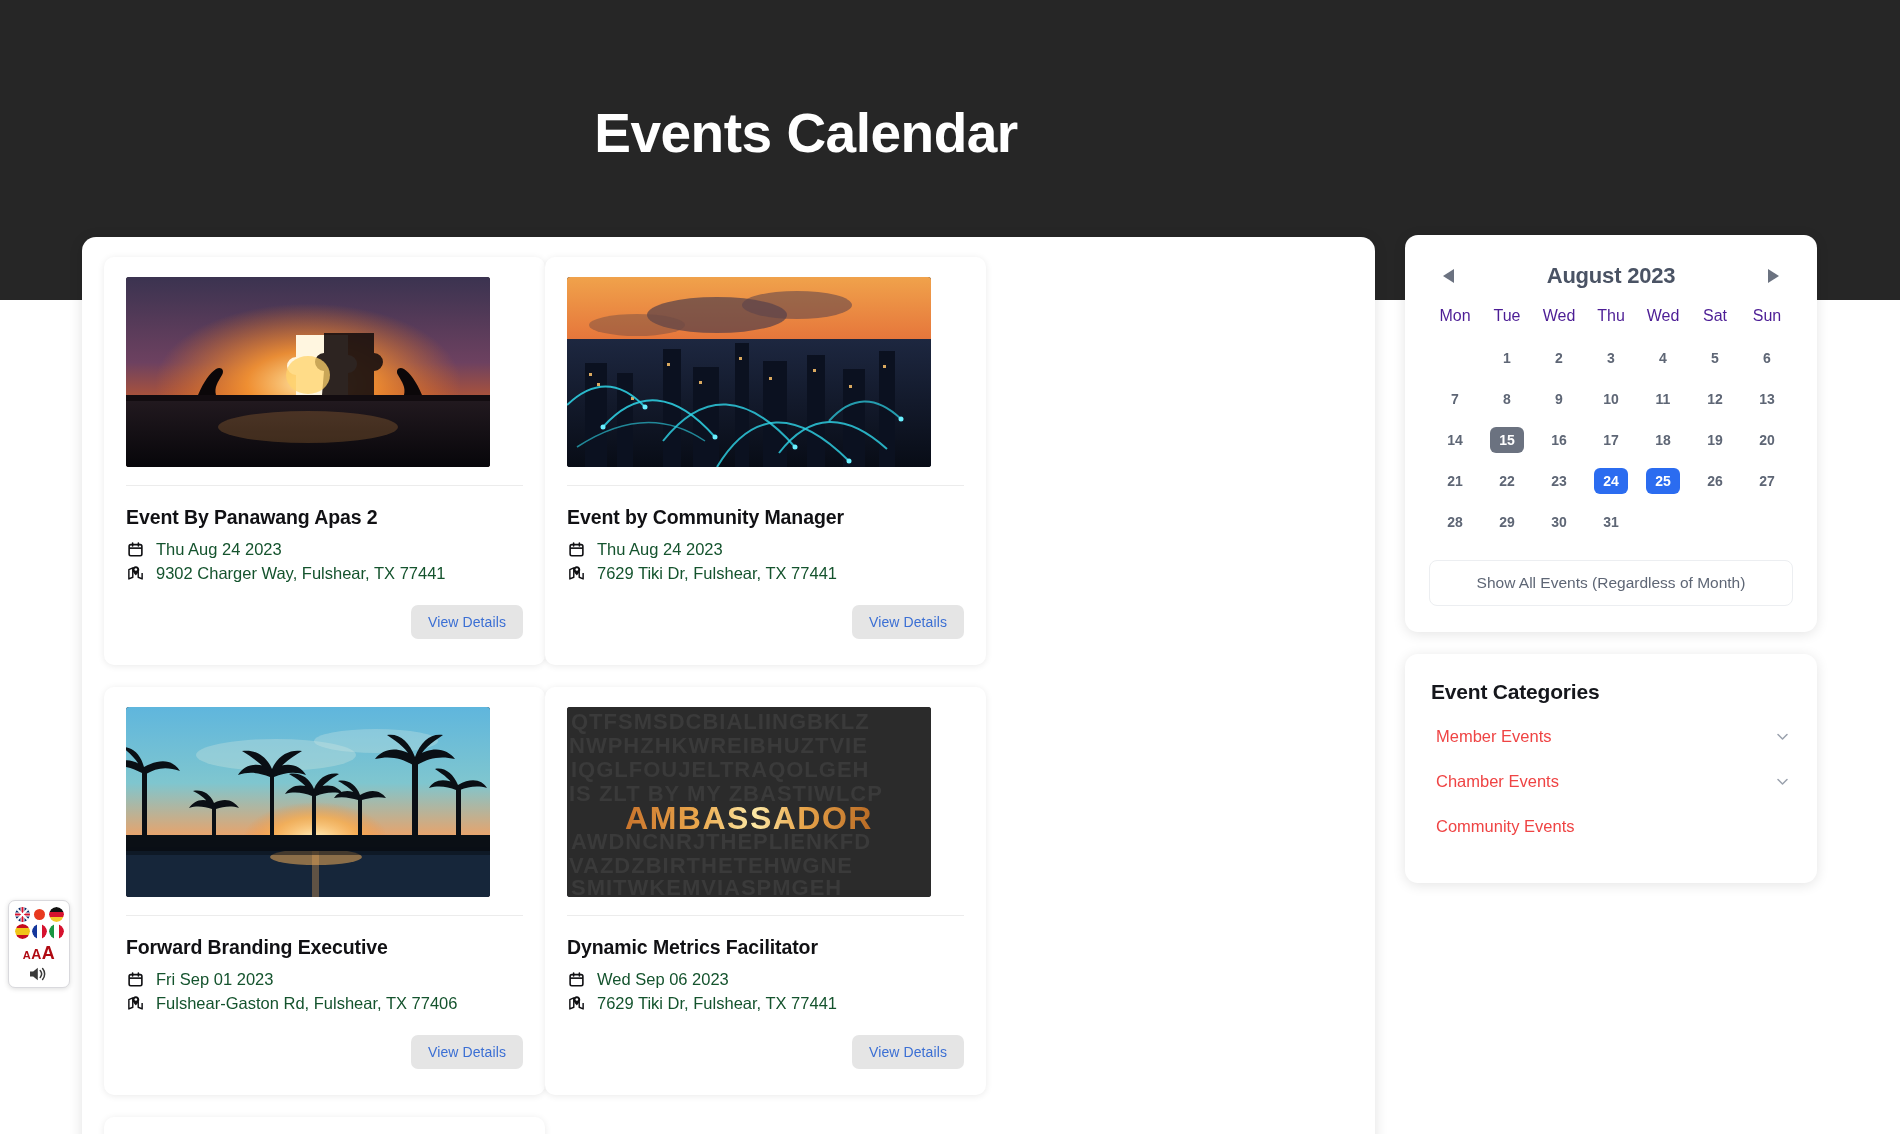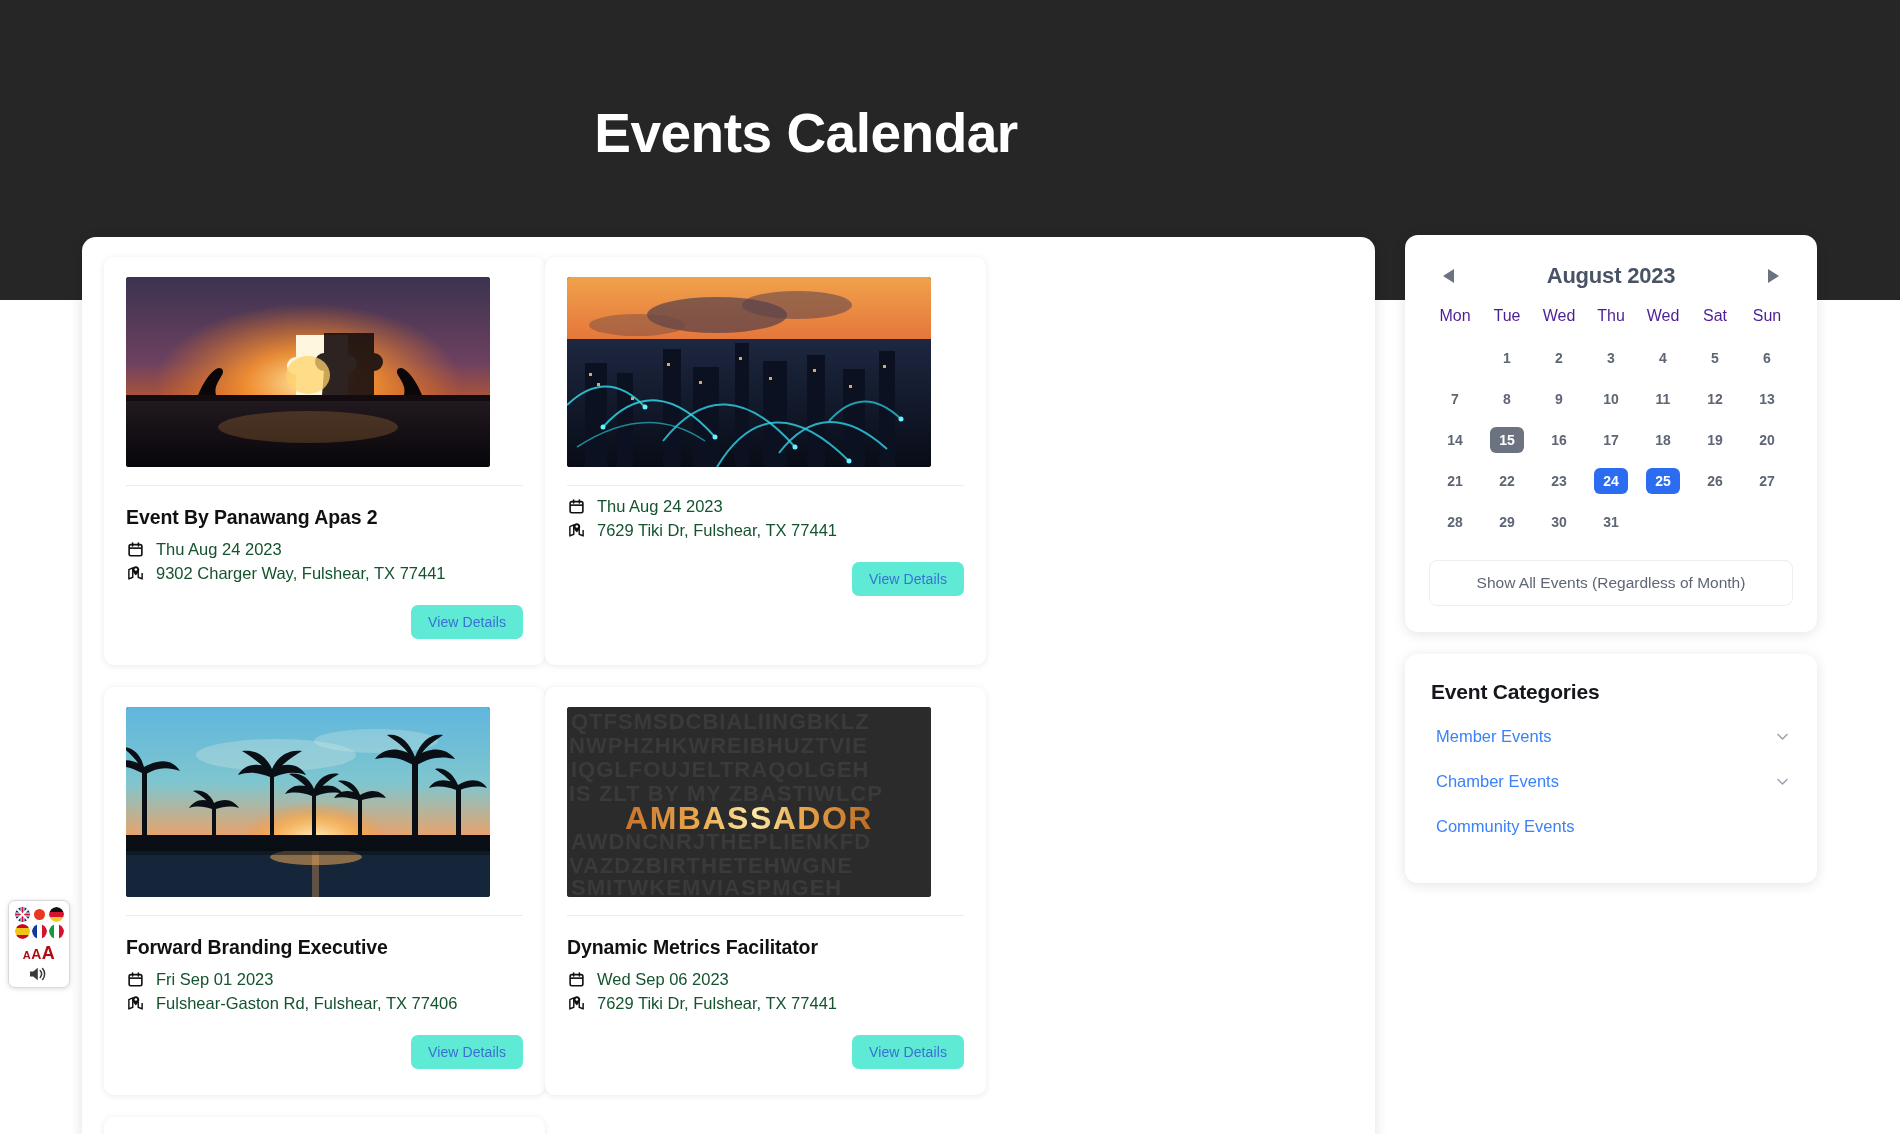--- a/index.html
+++ b/index.html
@@ -122,21 +122,21 @@
     color: #14532d;
     white-space: nowrap;
   }
 
   .card-actions {
     display: flex;
     justify-content: flex-end;
     margin-top: 22px;
   }
   .view-details-btn {
-    background: #5eead4;
+    background: #e5e5e5;
     color: #3b6fd4;
     border: none;
     border-radius: 7px;
     font-size: 14px;
     font-family: "Liberation Sans", sans-serif;
     padding: 9px 17px;
     cursor: pointer;
     letter-spacing: 0.1px;
   }
 
@@ -244,21 +244,21 @@
   }
   .cat-item {
     display: flex;
     align-items: center;
     justify-content: space-between;
     padding: 13px 0 13px 5px;
     cursor: pointer;
   }
   .cat-label {
     font-size: 16.5px;
-    color: #3b82f6;
+    color: #ef4444;
   }
   .cat-chevron { color: #9aa1ad; line-height: 0; }
   .cat-chevron svg { display: block; }
 
   
   .a11y-widget {
     position: absolute;
     left: 8px;
     top: 900px;
     width: 62px;
@@ -420,20 +420,21 @@
         <circle cx="78" cy="130" r="2.5"></circle>
                 <circle cx="148" cy="160" r="2.5"></circle>
         <circle cx="228" cy="170" r="2.5"></circle>
                 <circle cx="282" cy="184" r="2.5"></circle>
         <circle cx="334" cy="142" r="2.5"></circle>
                 <circle cx="36" cy="150" r="2.5"></circle>
       </g>
     </svg>
           </div>
     <hr class="card-divider">
+    <div class="event-title">Event by Community Manager</div>
     <div class="event-meta">
       <div class="meta-row">
         <span class="meta-icon">
                 <svg viewBox="0 0 20 20">
   <rect x="2.5" y="4.2" width="15" height="13.2" rx="2" fill="none" stroke="currentColor" stroke-width="1.9"></rect>
   <path d="M2.5 8.4h15" stroke="currentColor" stroke-width="1.9"></path>
   <path d="M6.6 2.4v3.4M13.4 2.4v3.4" stroke="currentColor" stroke-width="1.9" stroke-linecap="round"></path>
 </svg>
               </span>
         <span class="meta-text">Thu Aug 24 2023</span>

